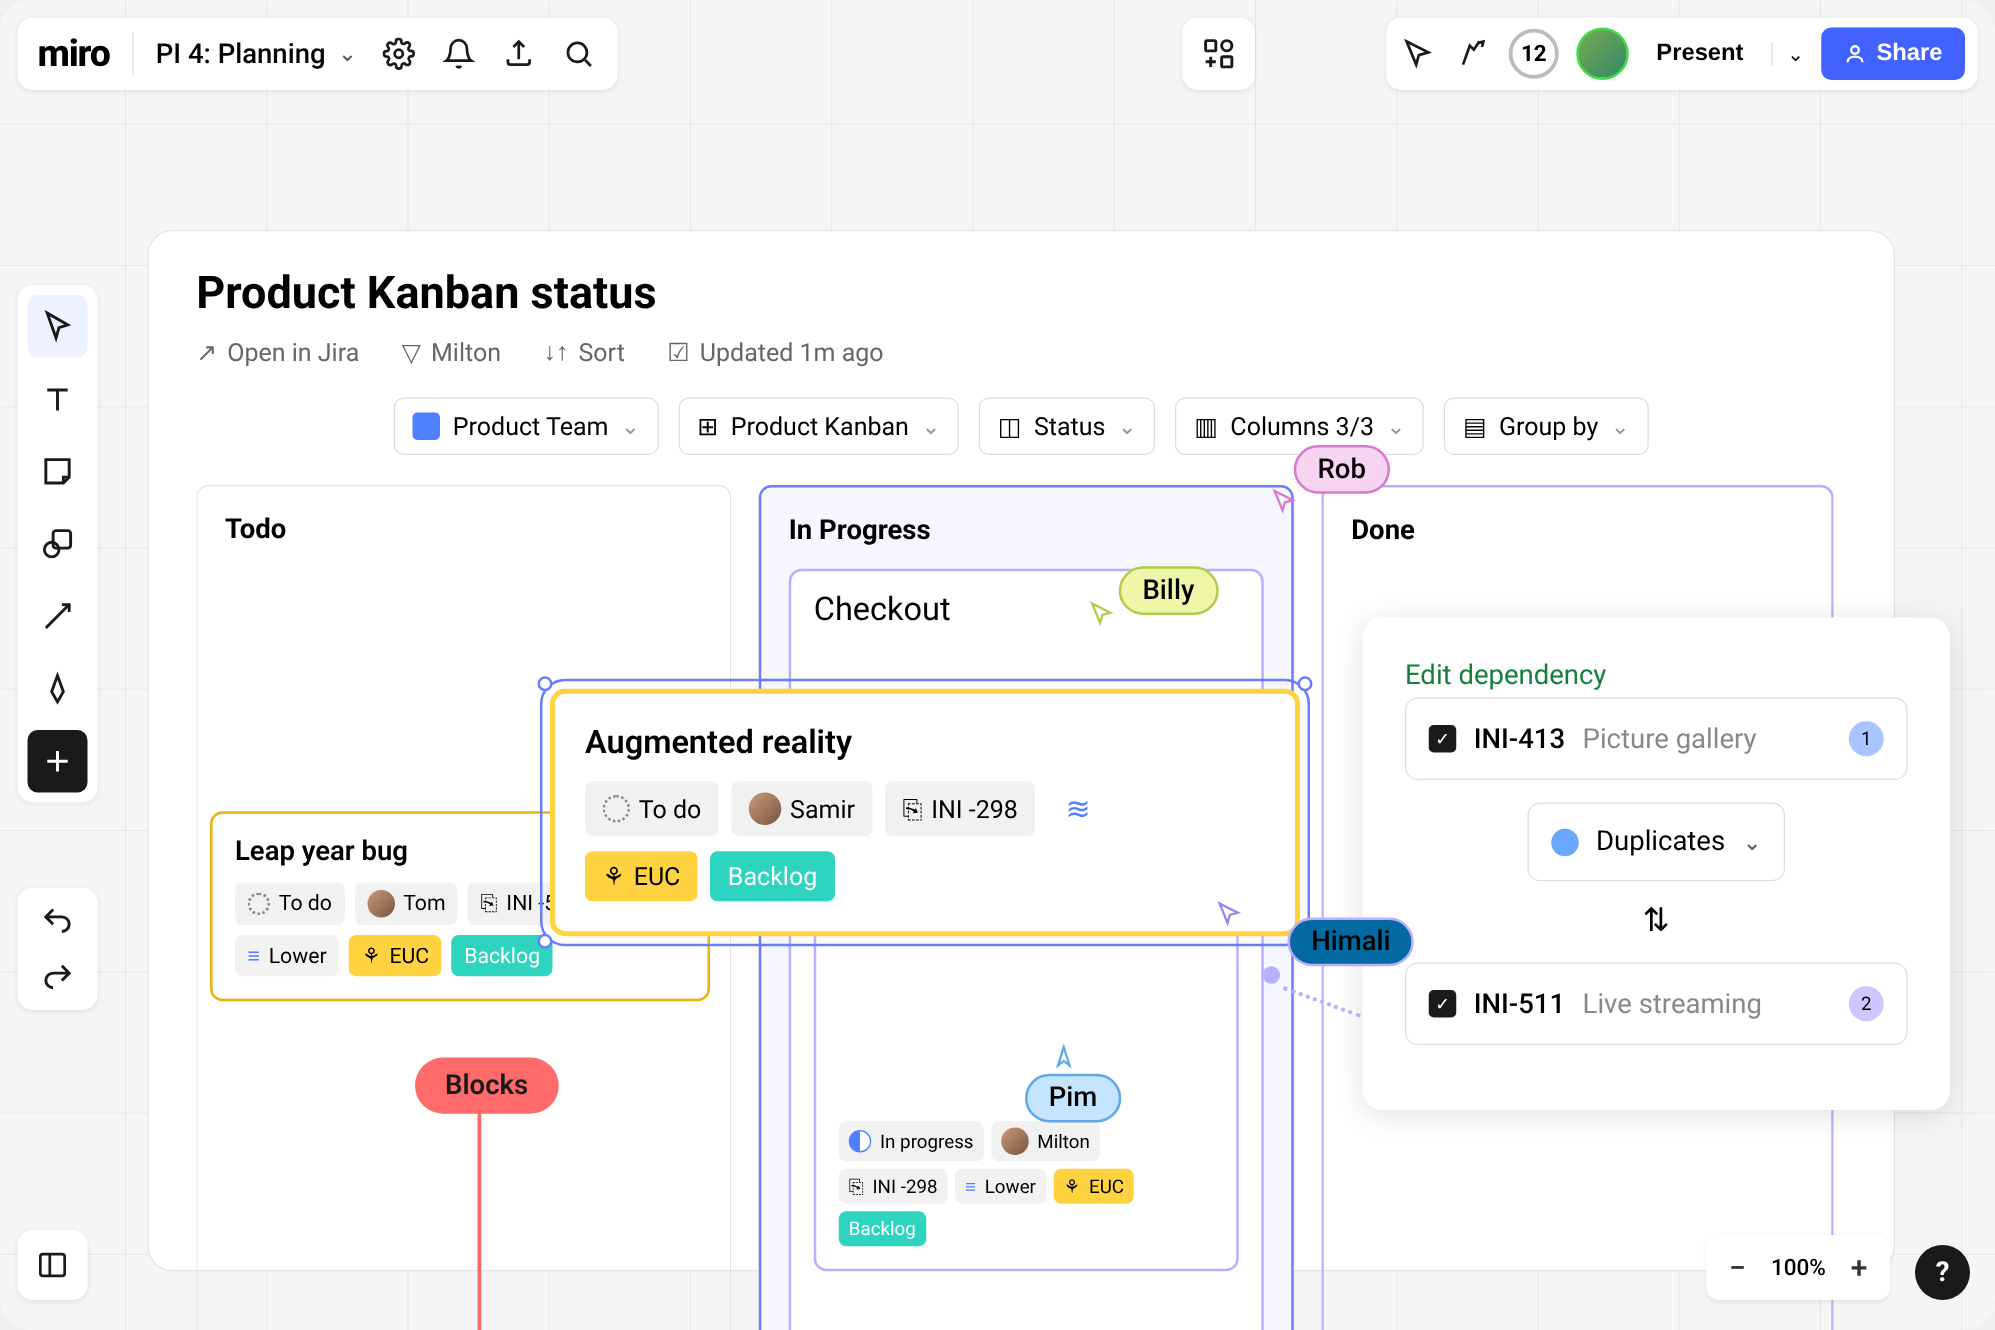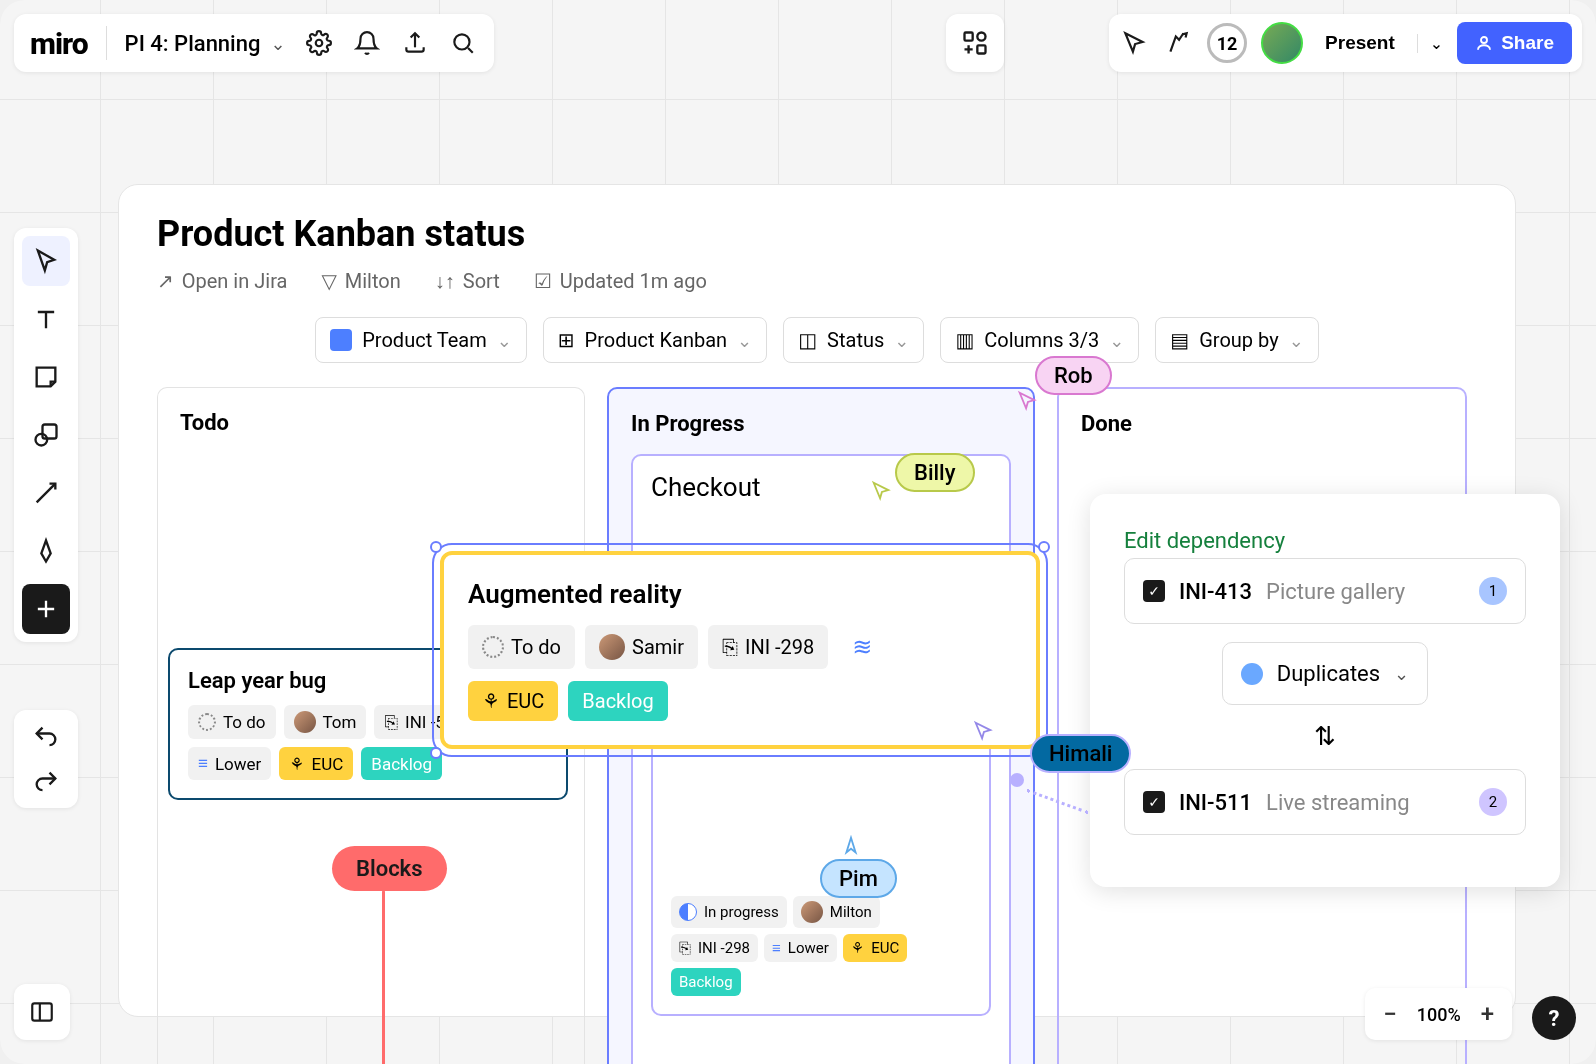--- a/index.html
+++ b/index.html
@@ -141,21 +141,21 @@
   .columns { display: flex; gap: 22px; margin-top: 24px; }
   .kcol {
     border: 1px solid #e3e3e3; border-radius: 10px;
     padding: 22px; width: 428px; min-height: 440px;
   }
   .kcol.active { border: 2px solid #6a7dff; background: #f5f6ff; }
   .kcol.done { border: 2px solid #b8b0ff; width: 410px; }
   .col-title { font-size: 22px; font-weight: 700; margin-bottom: 18px; }
   
   .kcard {
-    border: 2px solid #0c4a6e; border-radius: 10px;
+    border: 2px solid #eab308; border-radius: 10px;
     padding: 18px; margin-bottom: 16px; background: #fff;
   }
   .kcard.purple { border-color: #b8b0ff; }
   .kcard .card-title { font-size: 22px; font-weight: 600; margin-bottom: 12px; }
   .tag-row { display: flex; flex-wrap: wrap; gap: 8px; }
   .tag {
     display: inline-flex; align-items: center; gap: 7px;
     background: #f1f1f1; border-radius: 6px;
     padding: 6px 10px; font-size: 17px;
   }

